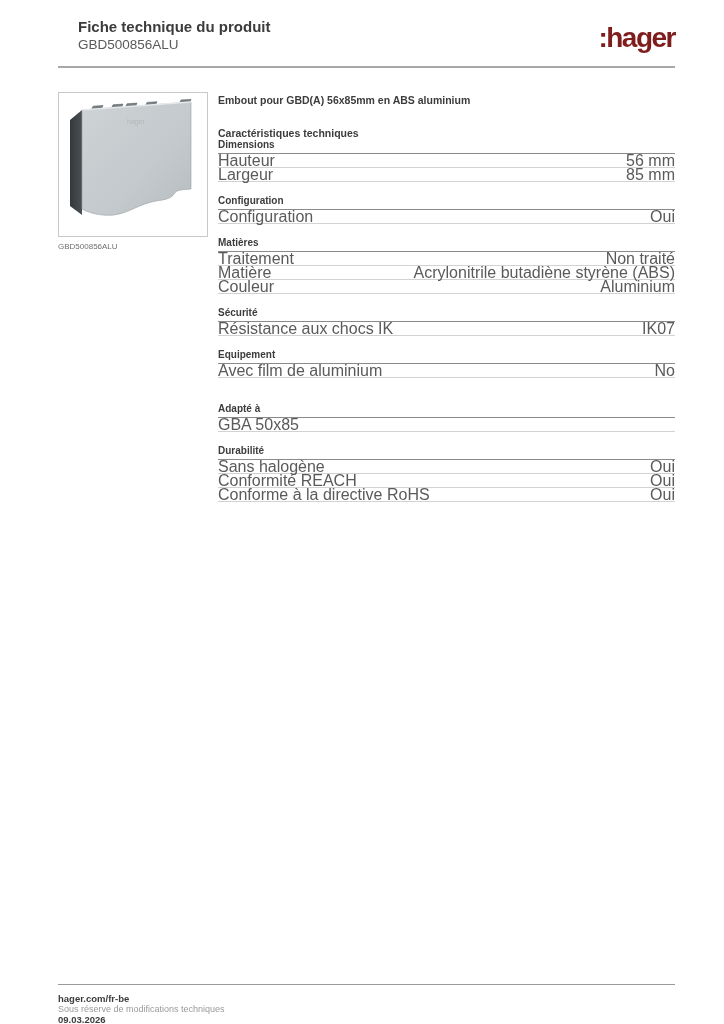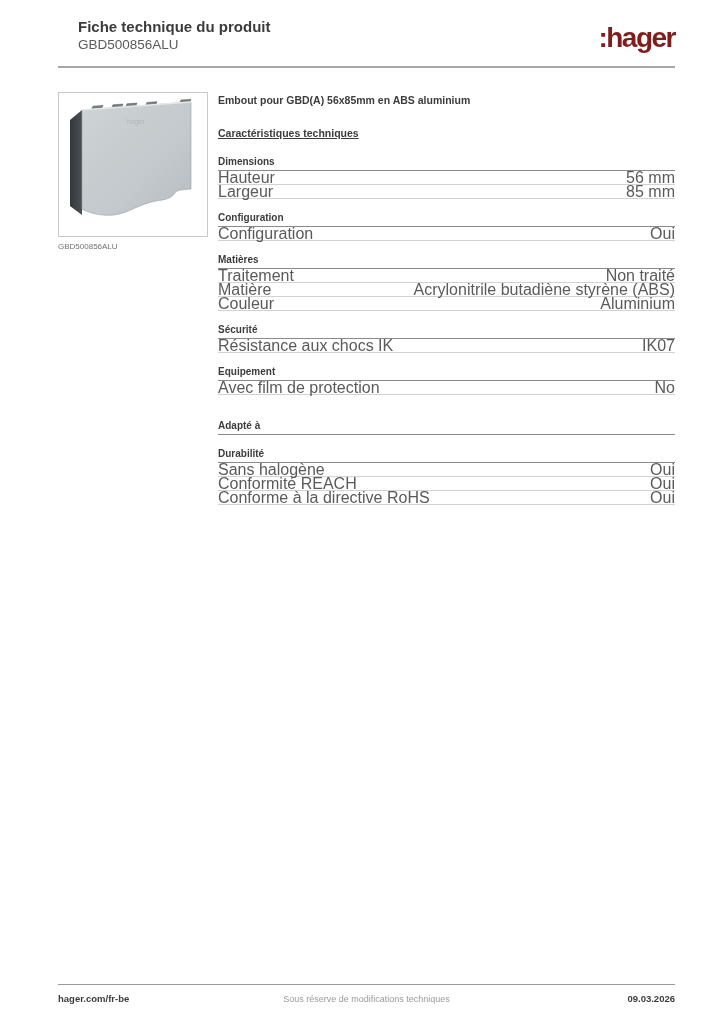--- a/index.html
+++ b/index.html
@@ -70,23 +70,22 @@
     font-size: 10.5px;
     font-weight: 700;
     color: #3c3c3c;
     margin: 2px 0 0 0;
   }
   .char-heading {
     font-size: 10.5px;
     font-weight: 700;
     color: #3c3c3c;
     margin-top: 21px;
-    text-decoration: underline;
-  }
-  .sections { margin-top: 17px; }
+  }
+  .sections { }
 
   .section { margin-bottom: 13px; }
   .section.extra-gap { margin-top: 25px; }
   .section-title {
     font-size: 10px;
     font-weight: 700;
     color: #3c3c3c;
     padding-bottom: 3px;
     border-bottom: 1px solid #8a8a8a;
   }
@@ -107,20 +106,21 @@
     position: absolute;
     left: 58px; right: 49px; top: 984px;
     height: 1px;
     background: #9a9a9a;
   }
   .footer {
     position: absolute;
     left: 58px; right: 49px; top: 993px;
     display: flex;
     align-items: baseline;
+    flex-direction: column;
   }
   .footer-left {
     flex: 1;
     font-size: 9.5px;
     font-weight: 700;
     color: #3c3c3c;
     text-align: left;
   }
   .footer-center {
     flex: 2;
@@ -231,26 +231,30 @@
           <div class="section">
             <div class="section-title">Sécurité</div>
             <div class="row">
               <span class="row-label">Résistance aux chocs IK</span>
               <span class="row-value">IK07</span>
             </div>
           </div>
           <div class="section">
             <div class="section-title">Equipement</div>
             <div class="row">
-              <span class="row-label">Avec film de protection</span>
+              <span class="row-label">Avec film de aluminium</span>
               <span class="row-value">No</span>
             </div>
           </div>
           <div class="section extra-gap">
             <div class="section-title">Adapté à</div>
+            <div class="row">
+              <span class="row-label">GBA 50x85</span>
+              <span class="row-value"></span>
+            </div>
           </div>
           <div class="section">
             <div class="section-title">Durabilité</div>
             <div class="row">
               <span class="row-label">Sans halogène</span>
               <span class="row-value">Oui</span>
             </div>
             <div class="row">
               <span class="row-label">Conformité REACH</span>
               <span class="row-value">Oui</span>

